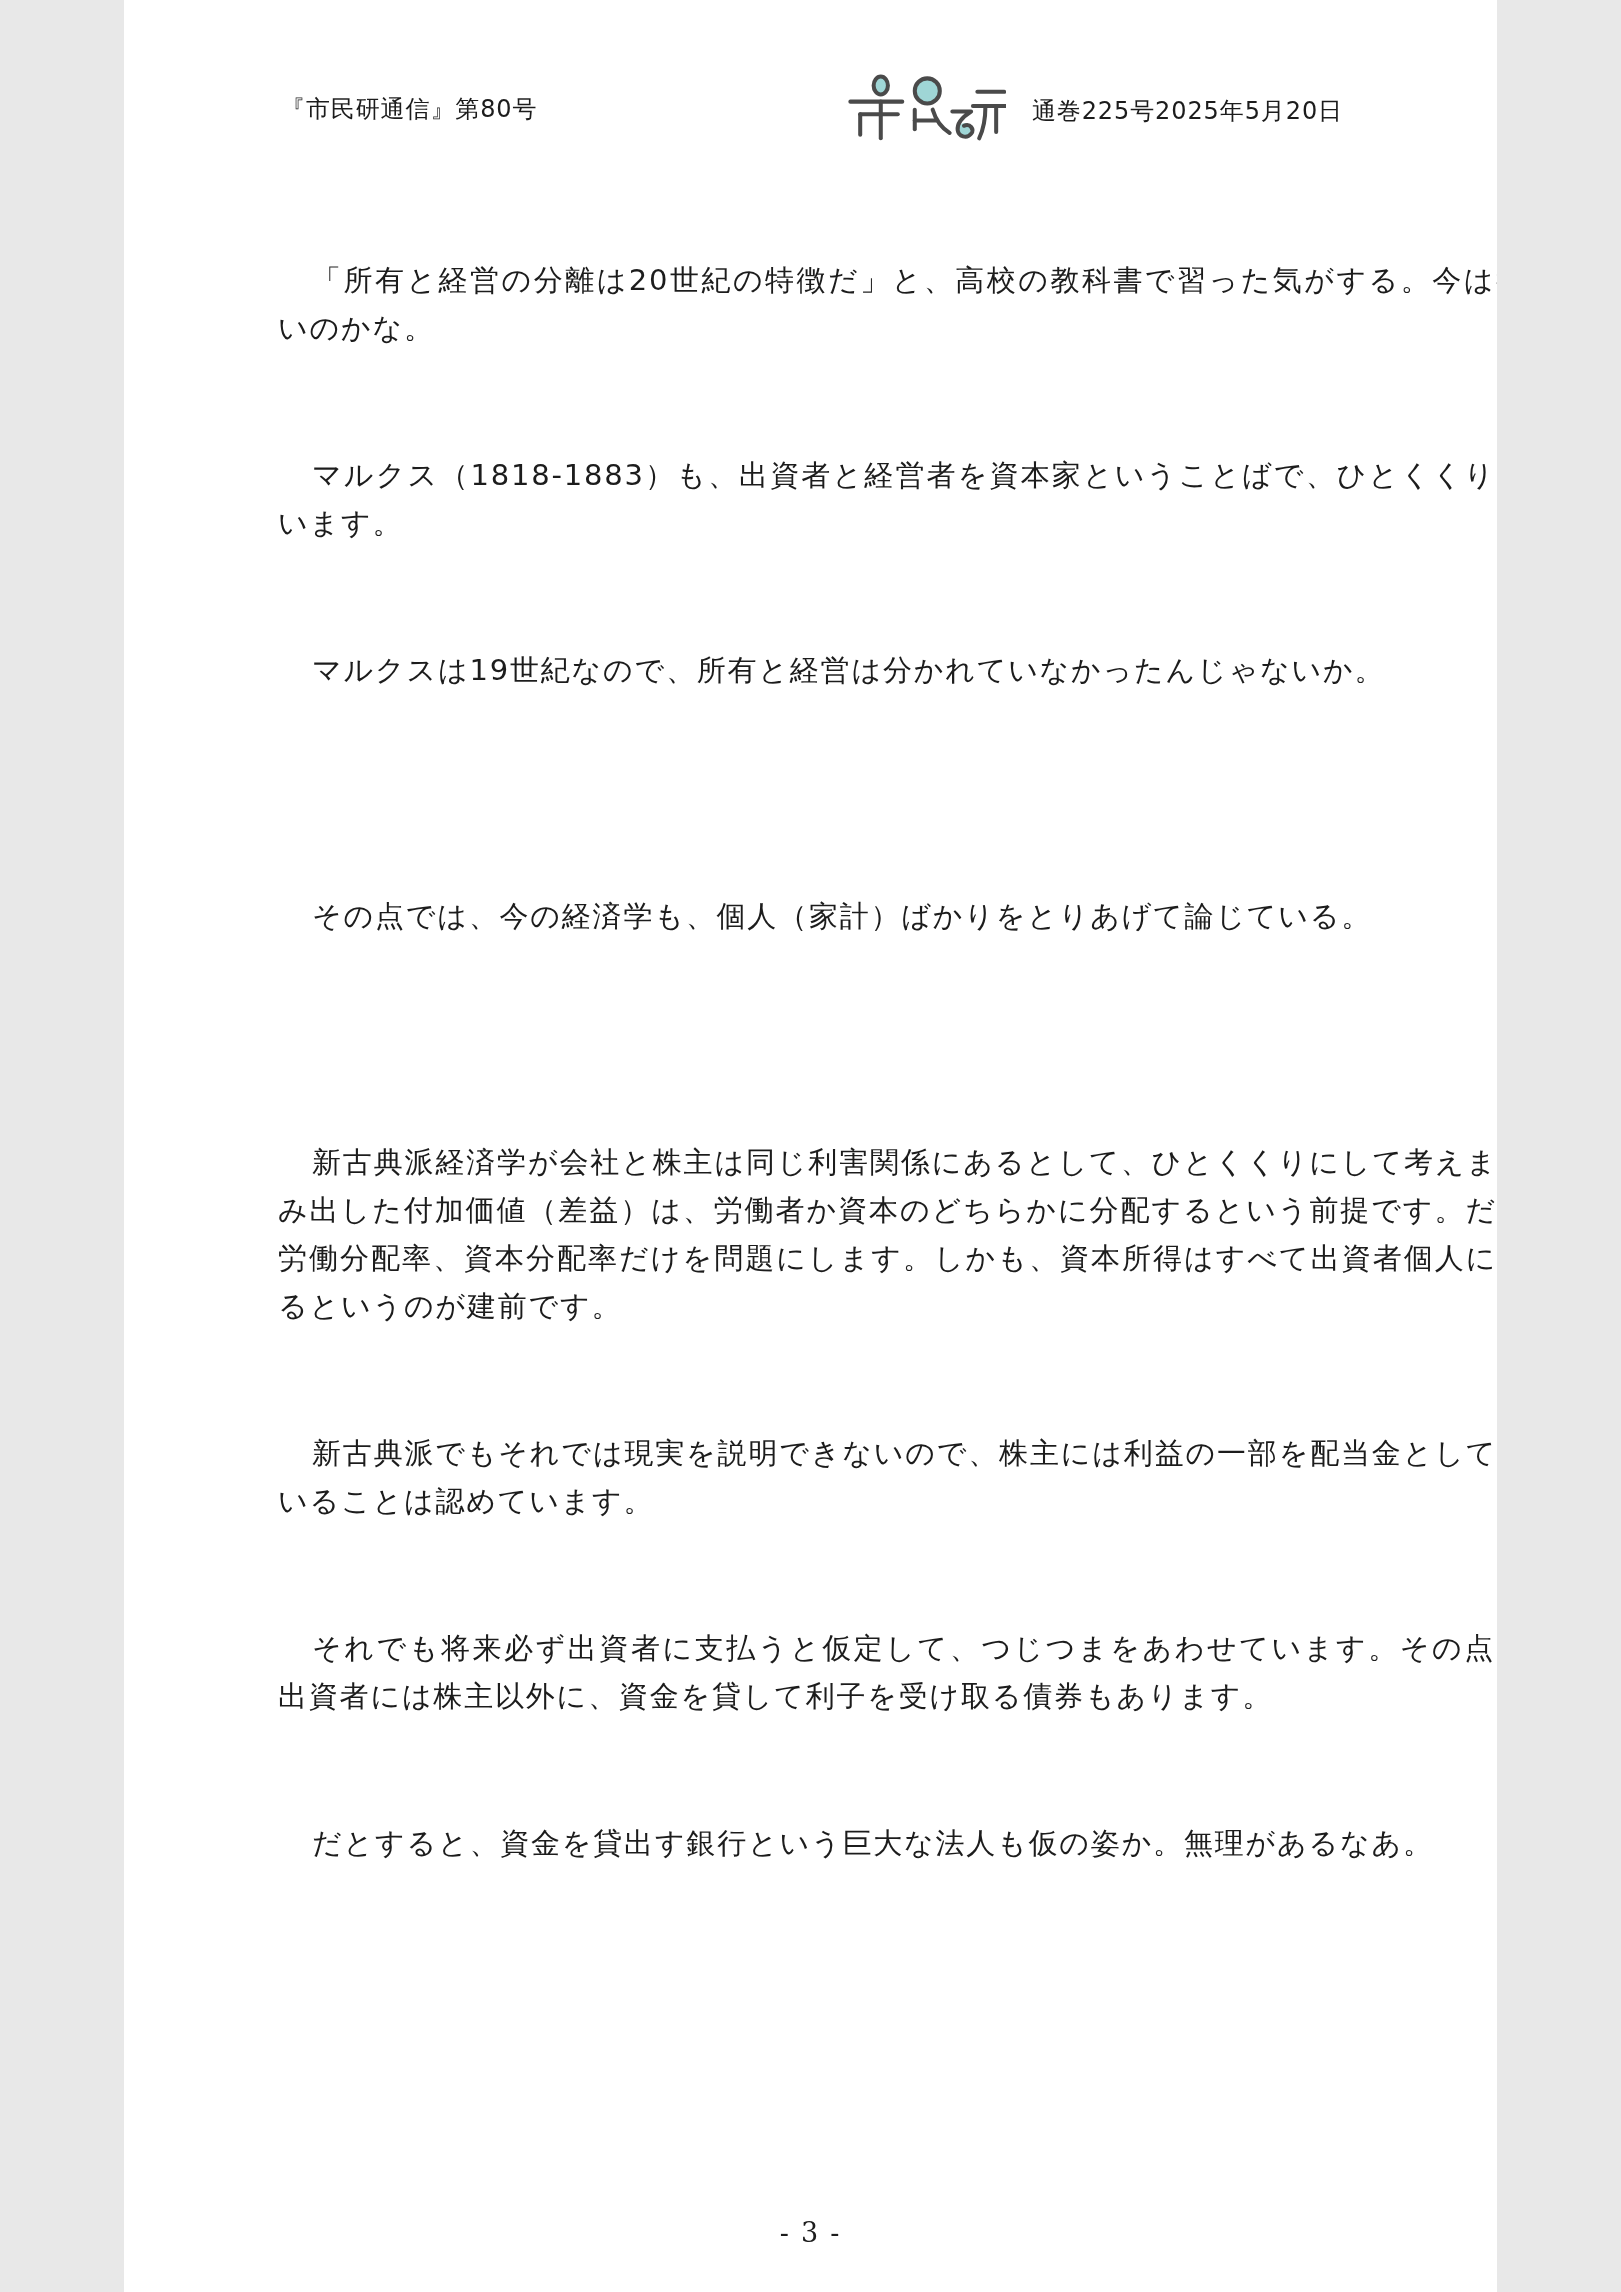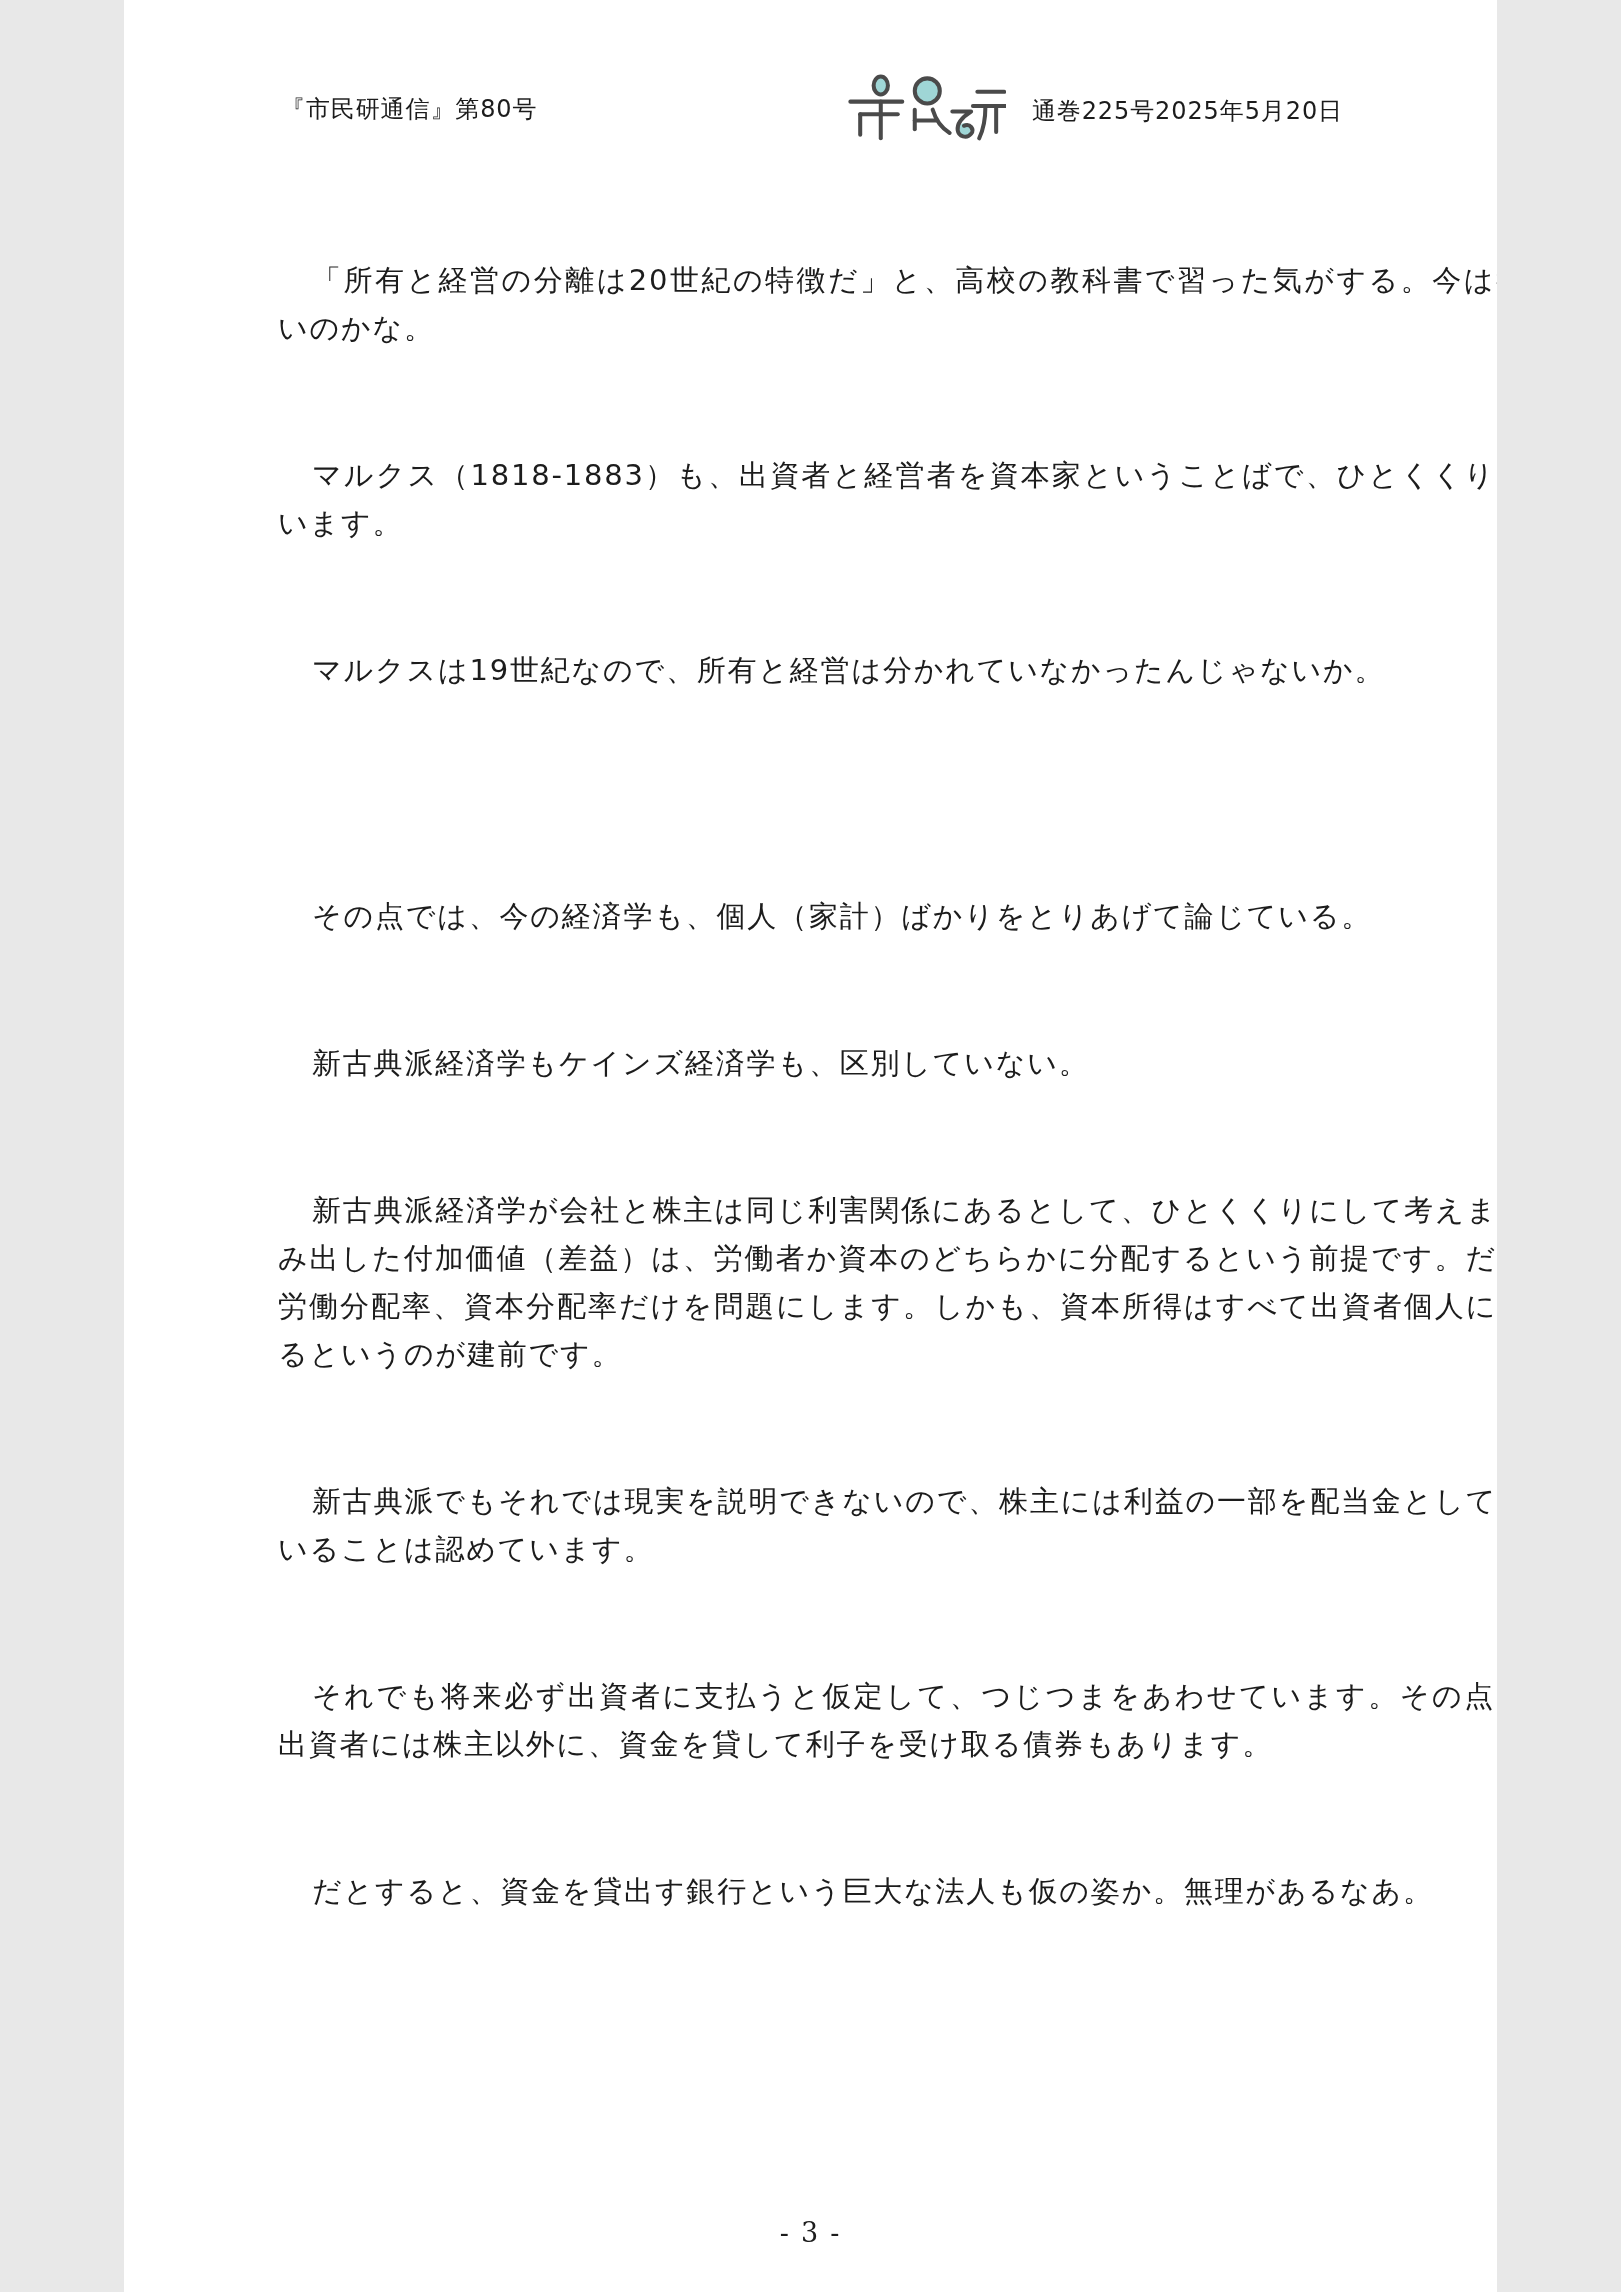--- a/index.html
+++ b/index.html
@@ -117,21 +117,20 @@
     </div>
     <div class="block">
       <div class="speaker">工藤</div>
     </div>
     <div class="block">
       <div class="speaker">服部</div>
       <div class="speech">その点では、今の経済学も、個人（家計）ばかりをとりあげて論じている。</div>
     </div>
     <div class="block">
       <div class="speaker">松本</div>
-      <div class="speech">新古典派経済学もケインズ経済学も、区別していない。</div>
     </div>
     <div class="block">
       <div class="speaker">工藤</div>
       <div class="speech">新古典派経済学が会社と株主は同じ利害関係にあるとして、ひとくくりにして考えます。生み出した付加価値（差益）は、労働者か資本のどちらかに分配するという前提です。だから、労働分配率、資本分配率だけを問題にします。しかも、資本所得はすべて出資者個人に分配するというのが建前です。</div>
     </div>
     <div class="block">
       <div class="speaker">松本</div>
       <div class="speech">新古典派でもそれでは現実を説明できないので、株主には利益の一部を配当金として払っていることは認めています。</div>
     </div>
     <div class="block">

